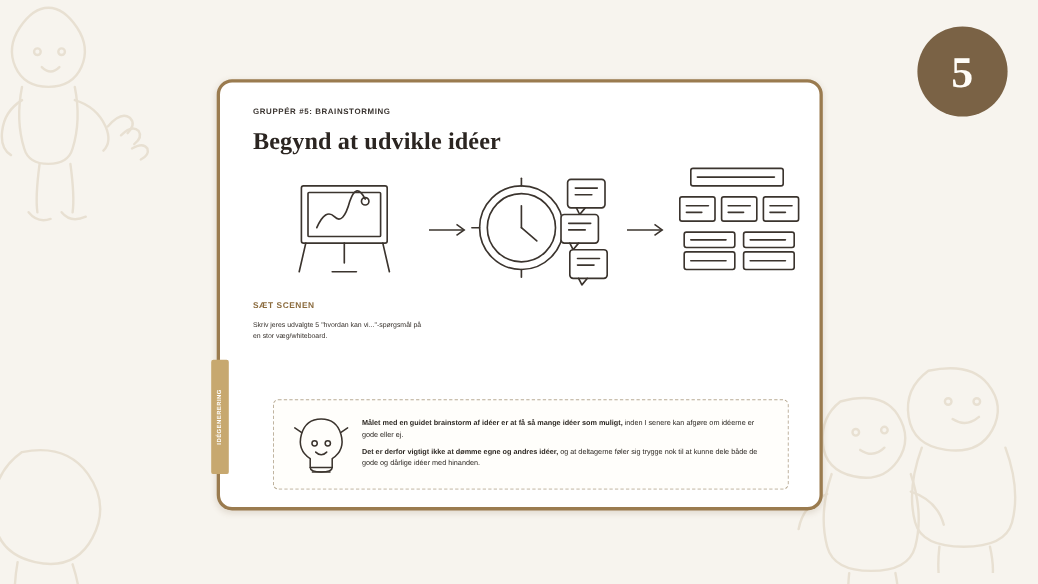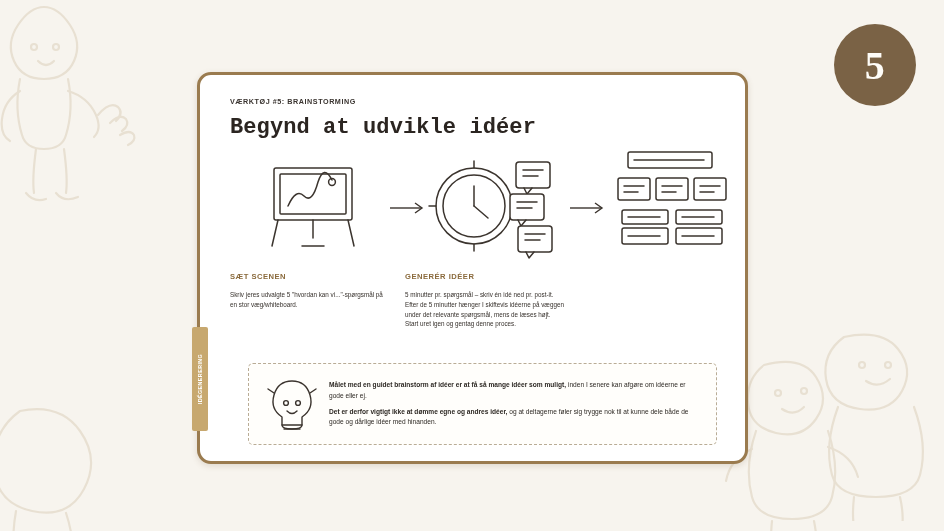--- a/index.html
+++ b/index.html
@@ -96,21 +96,21 @@
   }
 
   .eyebrow {
     font-size: 7.2px;
     font-weight: bold;
     letter-spacing: 0.55px;
     color: #3a3430;
     margin: 0 0 9px 0;
   }
   .title {
-    font-family: Liberation Mono, monospace;
+    font-family: Liberation Serif, serif;
     font-size: 22px;
     font-weight: bold;
     color: #2b2521;
     margin: 0 0 10px 0;
     letter-spacing: 0.1px;
   }
 
   
   .illu-row {
     position: relative;
@@ -253,21 +253,21 @@
 </div>
 
 <div class="card-outer">
 
   <div class="side-tab">
     <span>IDÉGENERERING</span>
   </div>
 
   <div class="card-inner">
 
-    <div class="eyebrow">VÆRKTØJ #5: BRAINSTORMING</div>
+    <div class="eyebrow">GRUPPÉR #5: BRAINSTORMING</div>
     <h1 class="title">Begynd at udvikle idéer</h1>
 
     <div class="illu-row">
 
       <svg class="illu" style="left:34px; top:12px;" width="110" height="90" viewBox="0 0 110 90">
         <rect class="fillwhite" x="10" y="6" width="78" height="52" rx="2"></rect>
         <rect x="16" y="12" width="66" height="40" rx="1"></rect>
         <path d="M24 44 q8 -18 16 -10 q8 8 14 -14 q6 -18 14 -2"></path>
         <circle cx="68" cy="20" r="3.4"></circle>
         <path d="M14 58 l-6 26"></path>
@@ -332,24 +332,20 @@
         <path d="M22 90 L54 90"></path>
         <rect class="fillwhite" x="70" y="82" width="46" height="16" rx="2"></rect>
         <path d="M76 90 L108 90"></path>
       </svg>
     </div>
 
     <div class="cols">
       <div class="col col-1">
         <h4>SÆT SCENEN</h4>
         <p>Skriv jeres udvalgte 5 "hvordan kan vi..."-spørgsmål på en stor væg/whiteboard.</p>
-      </div>
-      <div class="col col-2">
-        <h4>GENERÉR IDÉER</h4>
-        <p>5 minutter pr. spørgsmål – skriv én idé ned pr. post-it. Efter de 5 minutter hænger I skiftevis idéerne på væggen under det relevante spørgsmål, mens de læses højt. Start uret igen og gentag denne proces.</p>
       </div>
     </div>
 
     <div class="callout">
       <div class="callout-illu">
         <svg width="58" height="58" viewBox="0 0 58 58">
           <path d="M29 6 q-14 0 -18 14 q-4 14 8 22 l0 8 q0 4 10 4 q10 0 10 -4 l0 -8 q12 -8 8 -22 q-4 -14 -18 -14 z"></path>
           <path d="M19 50 l20 0"></path>
           <path d="M21 54 l16 0"></path>
           <circle cx="23" cy="28" r="2.4"></circle>

